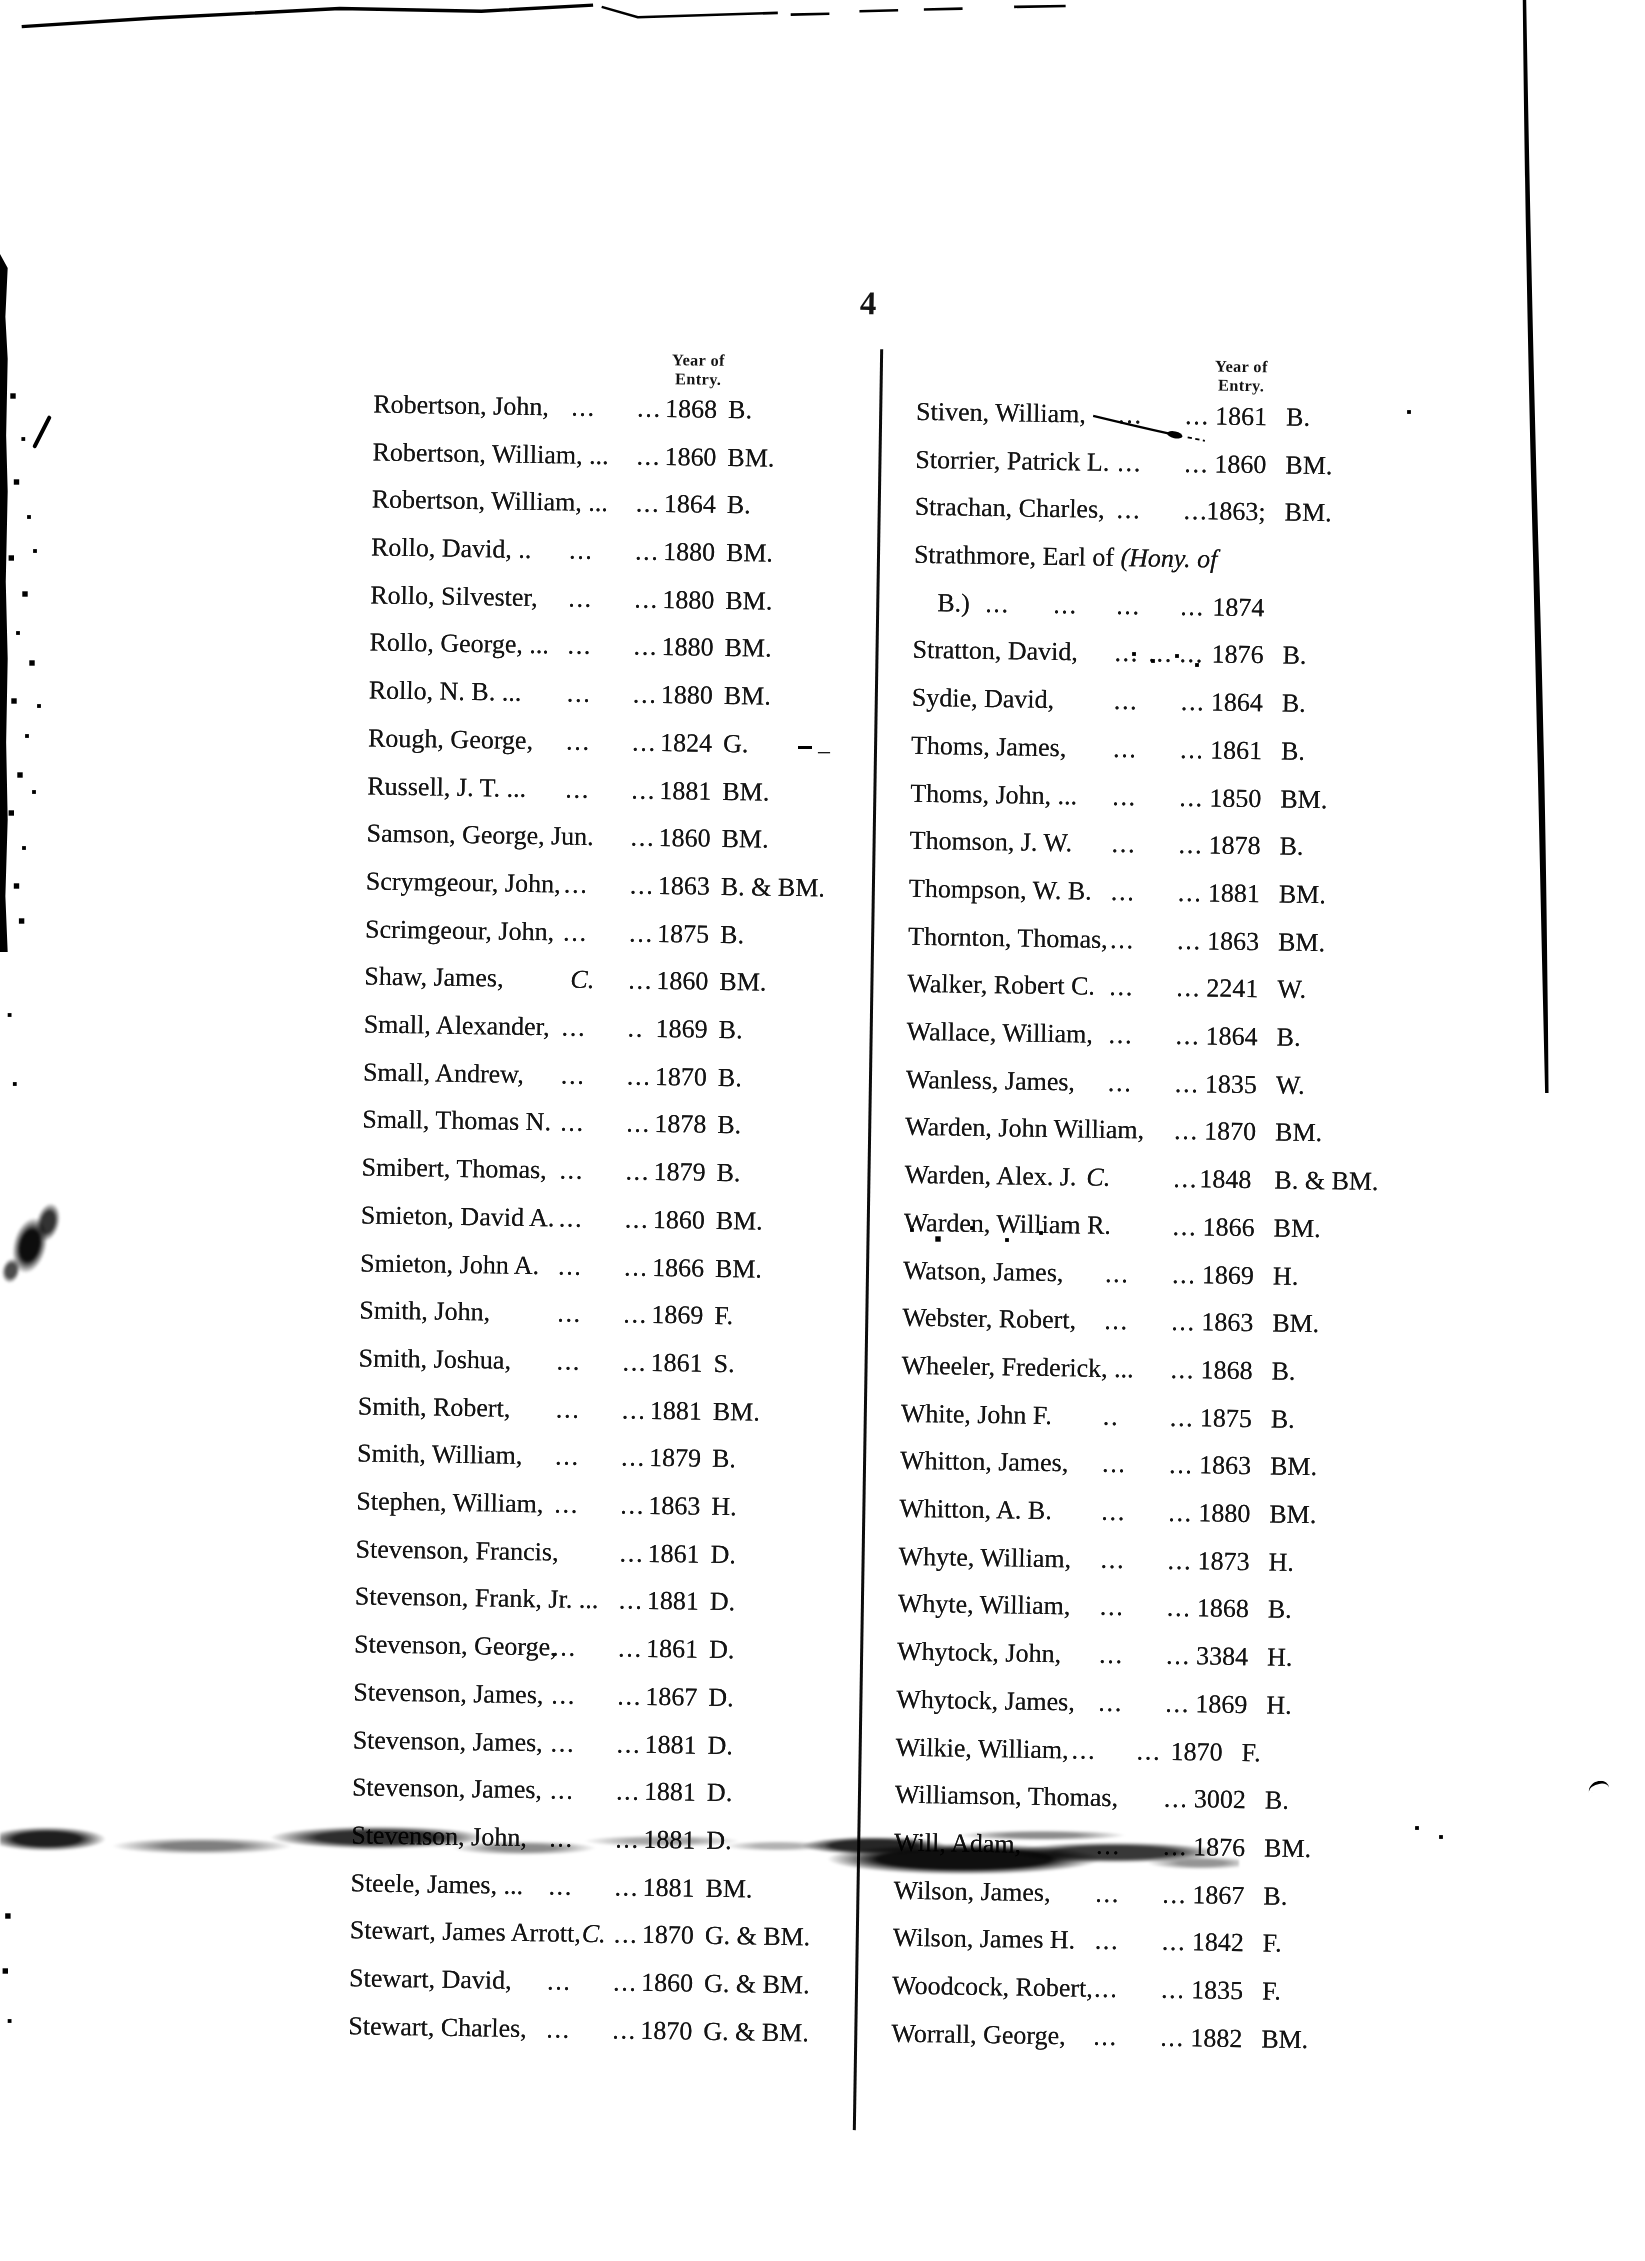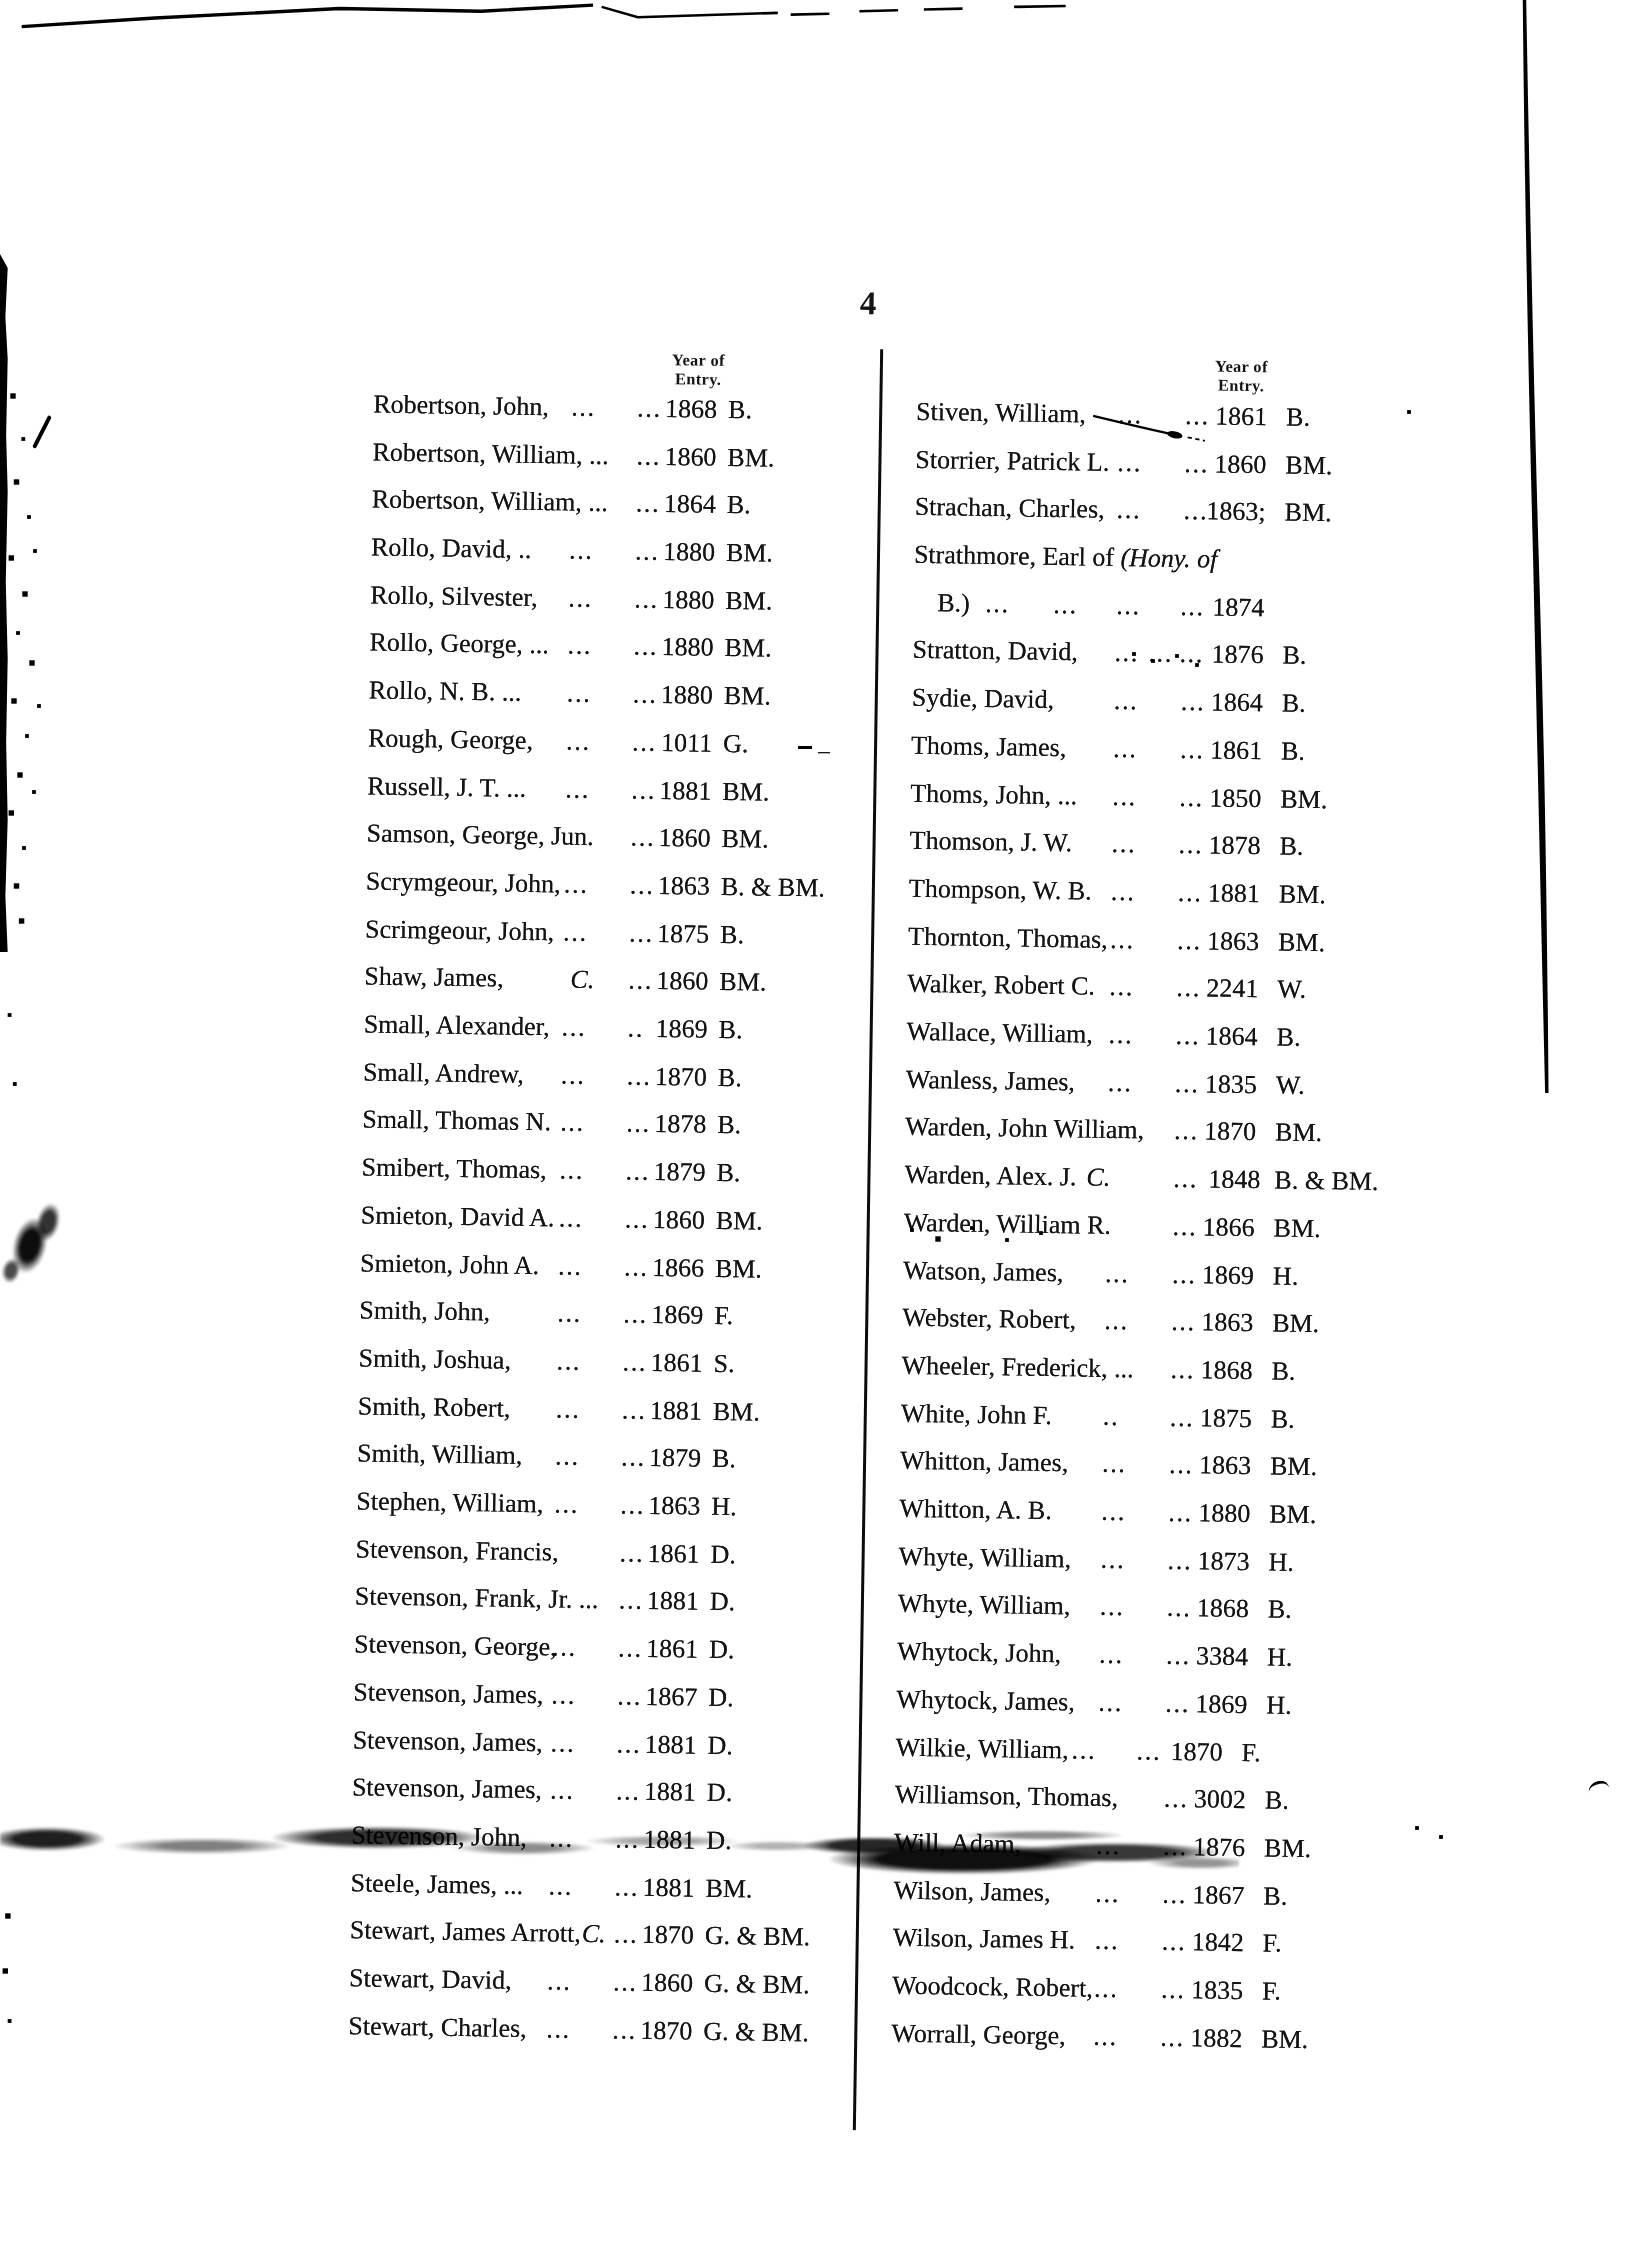--- a/index.html
+++ b/index.html
@@ -114,21 +114,21 @@
           <span class="cell name" style="left: 0px;">Rollo, N. B.  ...</span>
           <span class="cell dots" style="left: 198px;">...</span>
           <span class="cell dots" style="left: 264px;">...</span>
           <span class="cell year" style="left: 262px;">1880</span>
           <span class="cell code" style="left: 355px;">BM.</span>
         </div>
         <div class="row" style="top: 334px;">
           <span class="cell name" style="left: 0px;">Rough, George,</span>
           <span class="cell dots" style="left: 198px;">...</span>
           <span class="cell dots" style="left: 264px;">...</span>
-          <span class="cell year" style="left: 262px;">1011</span>
+          <span class="cell year" style="left: 262px;">1824</span>
           <span class="cell code" style="left: 355px;">G.</span>
         </div>
         <div class="row" style="top: 382px;">
           <span class="cell name" style="left: 0px;">Russell, J. T.  ...</span>
           <span class="cell dots" style="left: 198px;">...</span>
           <span class="cell dots" style="left: 264px;">...</span>
           <span class="cell year" style="left: 262px;">1881</span>
           <span class="cell code" style="left: 355px;">BM.</span>
         </div>
         <div class="row" style="top: 429px;">
@@ -418,21 +418,21 @@
         <div class="row" style="top: 715px;">
           <span class="cell name" style="left: 0px;">Warden, John William,</span>
           <span class="cell dots" style="left: 269px;">...</span>
           <span class="cell year" style="left: 269px;">1870</span>
           <span class="cell code" style="left: 370px;">BM.</span>
         </div>
         <div class="row" style="top: 763px;">
           <span class="cell name" style="left: 0px;">Warden, Alex. J.</span>
           <span class="cell cmark" style="left: 182px;">C.</span>
           <span class="cell dots" style="left: 269px;">...</span>
-          <span class="cell year" style="left: 274px; font-family: Liberation Serif, serif;">1848</span>
+          <span class="cell year" style="left: 265px; font-family: Liberation Serif, serif;">1848</span>
           <span class="cell code" style="left: 370px;">B. &amp; BM.</span>
         </div>
         <div class="row" style="top: 811px;">
           <span class="cell name" style="left: 0px;">Warden, William R.</span>
           <span class="cell dots" style="left: 269px;">...</span>
           <span class="cell year" style="left: 269px;">1866</span>
           <span class="cell code" style="left: 370px;">BM.</span>
         </div>
         <div class="row" style="top: 859px;">
           <span class="cell name" style="left: 0px;">Watson, James,</span>

